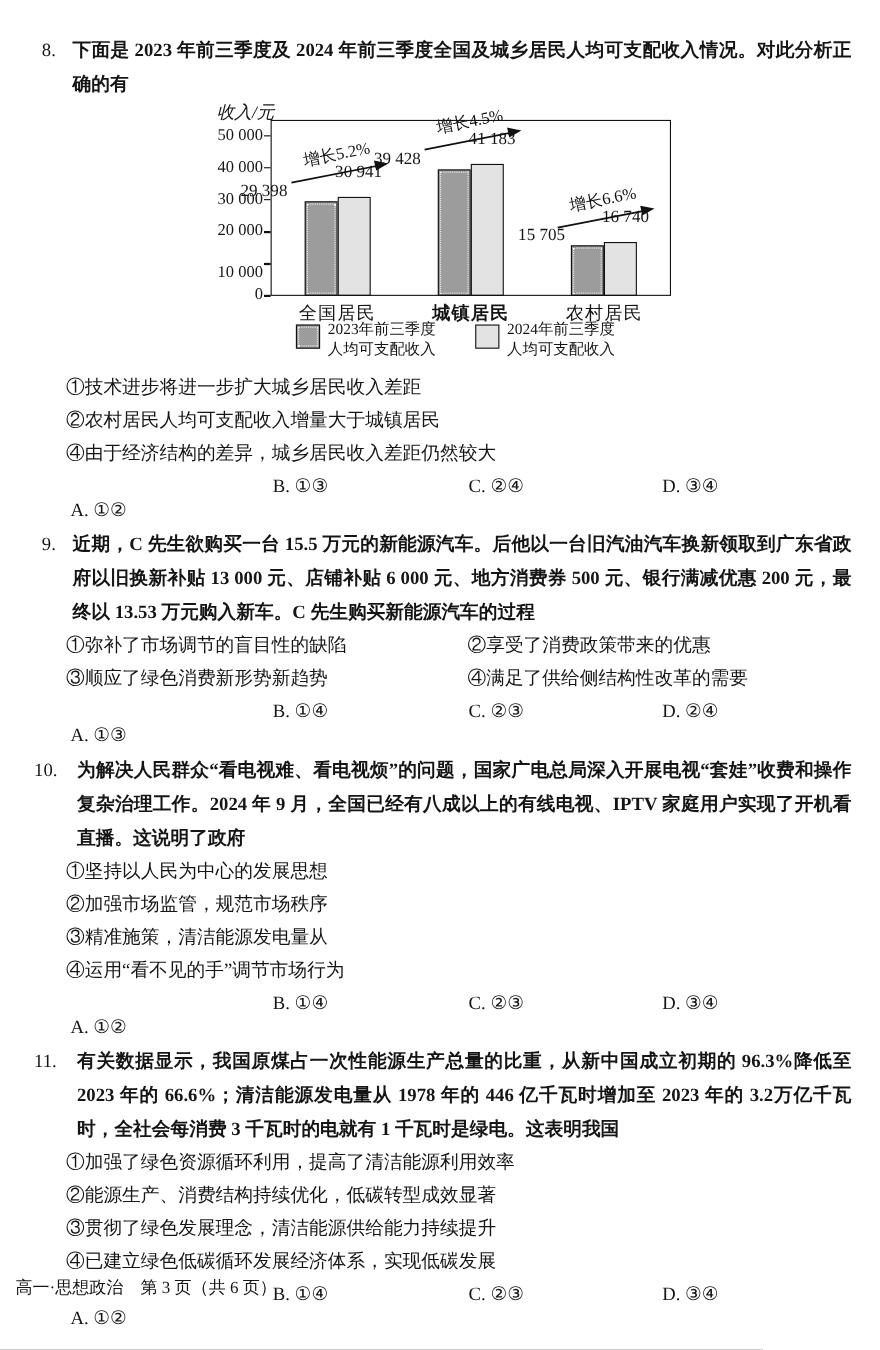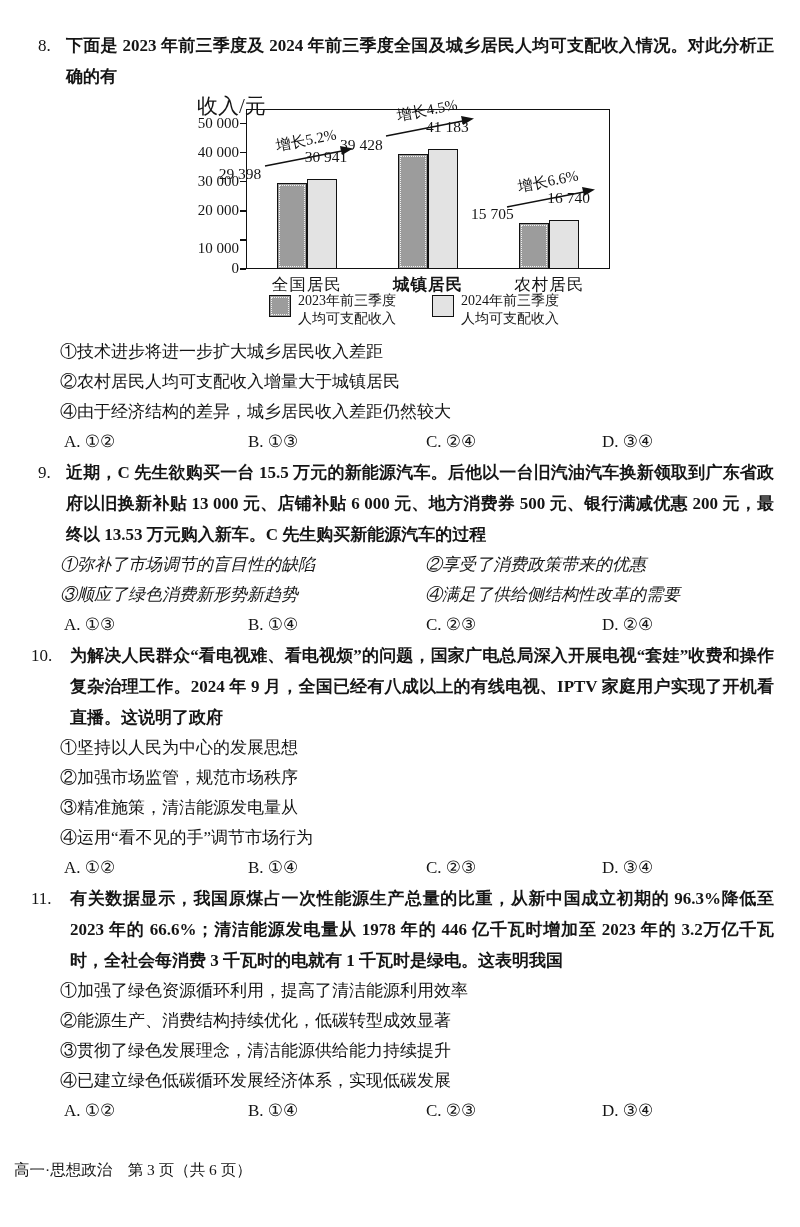--- a/index.html
+++ b/index.html
@@ -8,31 +8,31 @@
     font-family:"Liberation Serif","DejaVu Serif",serif;color:#151515;
     padding-top:30px;box-sizing:border-box;overflow:hidden;margin:0 auto;
   }
   .q{position:relative;padding-left:66px;padding-right:26px;font-size:17px;}
   .qwide{padding-left:70px;}
   .qnum{position:absolute;left:38px;top:0;line-height:31px;}
   .qwide .qnum{left:31px;}
   .stem{line-height:31px;text-align:justify;font-weight:bold;}
   .opt{line-height:30px;margin-left:-6px;}
   .qwide .opt{margin-left:-10px;}
-  .opts2{display:grid;grid-template-columns:365px auto;margin-left:-6px;line-height:30px;font-style:italic;}
+  .opts2{display:grid;grid-template-columns:365px auto;margin-left:-6px;line-height:30px;}
   .answers{display:flex;line-height:30px;margin-left:-2px;}
   .qwide .answers{margin-left:-6px;}
   .answers span{display:inline-block;}
-  .answers span:nth-child(1){width:184px;}
+  .answers span:nth-child(1){width:184px;margin-top:22px;}
   .answers span:nth-child(2){width:178px;}
   .answers span:nth-child(3){width:176px;}
 
   
   .chart{position:relative;width:430px;height:245px;margin-left:129px;font-size:15px;}
-  .ylabel{position:absolute;left:2px;top:0;font-size:21px;}
+  .ylabel{position:absolute;left:2px;top:0;font-size:16px;font-style:italic;}
   .ytick-label{position:absolute;font-size:15px;text-align:right;}
   .ytick-mark{position:absolute;width:6px;height:1.5px;background:#111;}
   .plot-frame{position:absolute;border:1.5px solid #111;box-sizing:border-box;pointer-events:none;}
   .bar{position:absolute;box-sizing:border-box;border:1px solid #111;}
   .bar-dark{background:#9c9c9c;outline:1px dotted #f3f3f3;outline-offset:-3px;}
   .bar-light{background:#e3e3e3;}
   .val-label{position:absolute;font-size:15.5px;white-space:nowrap;}
   .val-right{}
   .val-left{text-align:left;}
   .cat-label{position:absolute;font-size:16.5px;text-align:center;letter-spacing:1px;}

